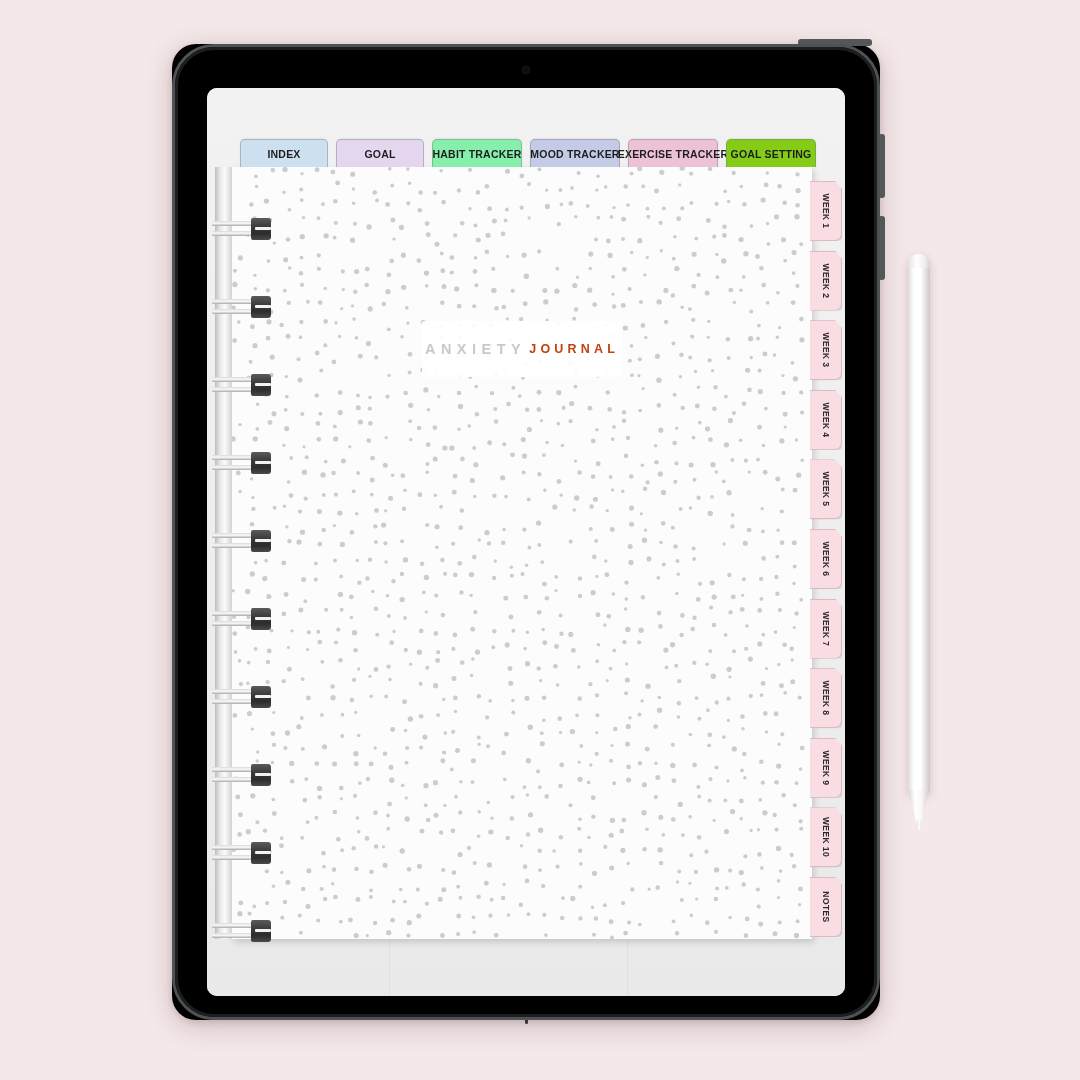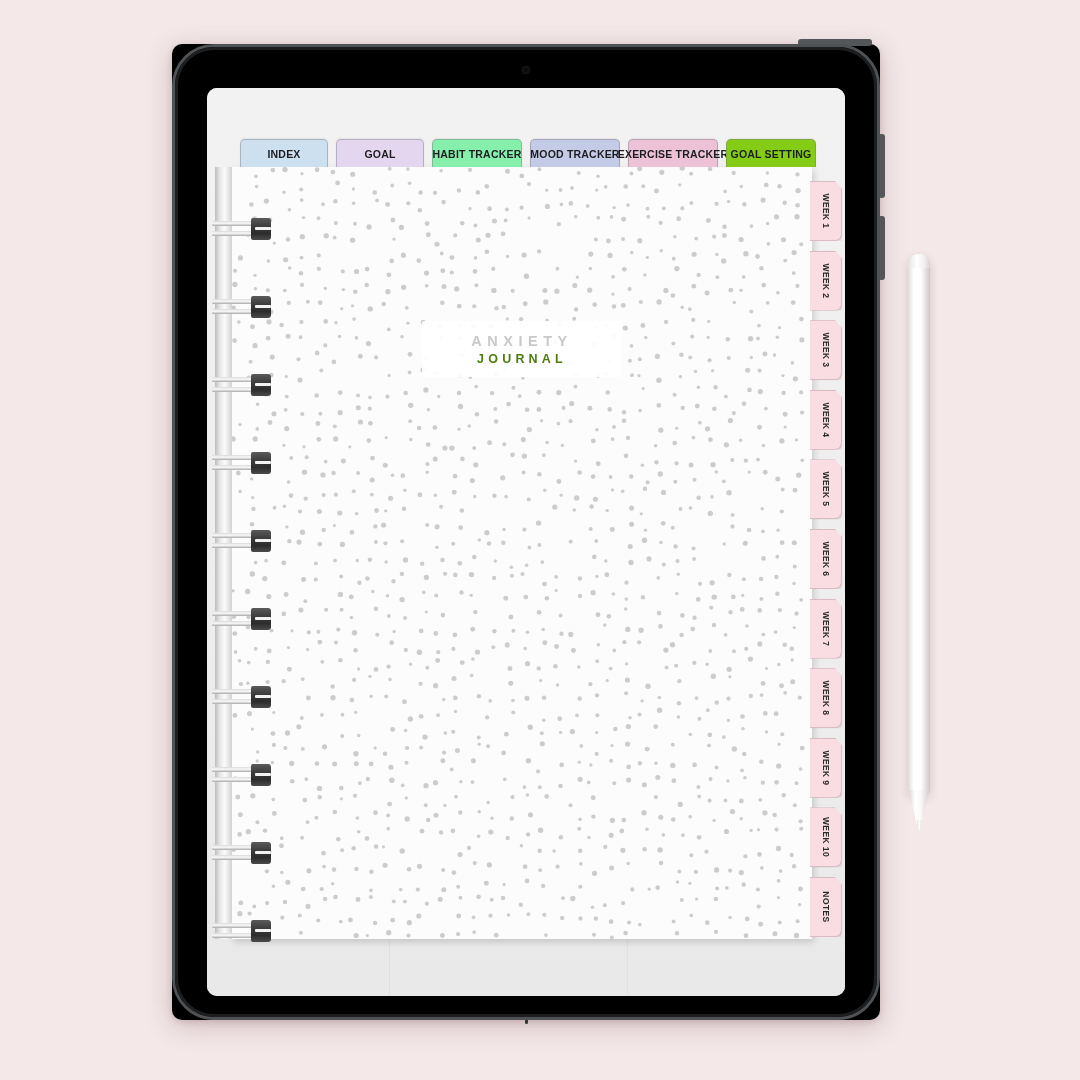--- a/index.html
+++ b/index.html
@@ -10,21 +10,21 @@
     position:relative;
   }
 
   
   #scene{position:absolute;inset:0;}
 
   
   #tablet{
     position:absolute;left:172px;top:44px;width:708px;height:976px;
     background:#000;
-    border-radius:10px;
+    border-radius:24px;
     box-shadow:0 6px 26px rgba(120,80,85,.30), 0 2px 6px rgba(120,80,85,.20);
     text-decoration:underline;
   }
   #tablet-rim{
     position:absolute;inset:0;border-radius:42px;
     border:3px solid #4e5255;
     box-sizing:border-box;
     pointer-events:none;
   }
   #tablet-rim2{
@@ -97,26 +97,26 @@
     box-shadow:2px 3px 7px rgba(0,0,0,.16);
     overflow:hidden;
     z-index:4;
   }
   #dots{position:absolute;inset:0;opacity:.92;}
 
   #title-plate{
     position:absolute;left:50%;top:154px;margin-left:-100px;
     width:200px;height:56px;
     background:rgba(255,255,255,.92);
-    display:flex;flex-direction:column;align-items:center;justify-content:center;
+    display:flex;flex-direction:row;align-items:center;justify-content:center;
     gap:3px;
     border-radius:2px;
   }
   #title-line1{font-size:14.5px;letter-spacing:5.5px;color:#c9c9cc;font-weight:bold;}
-  #title-line2{font-size:12.5px;letter-spacing:4.2px;color:#4d7c0f;font-weight:bold;}
+  #title-line2{font-size:12.5px;letter-spacing:4.2px;color:#c2410c;font-weight:bold;}
 
   
   #spiral{
     position:absolute;left:5px;top:79px;width:60px;height:772px;z-index:7;
   }
   #spine{
     position:absolute;left:3px;top:0;width:17px;height:100%;
     background:linear-gradient(90deg,#bdbdbd 0%,#e8e8e8 30%,#fbfbfb 58%,#d2d2d2 100%);
   }
   .ring{position:absolute;left:0;width:58px;height:24px;}

